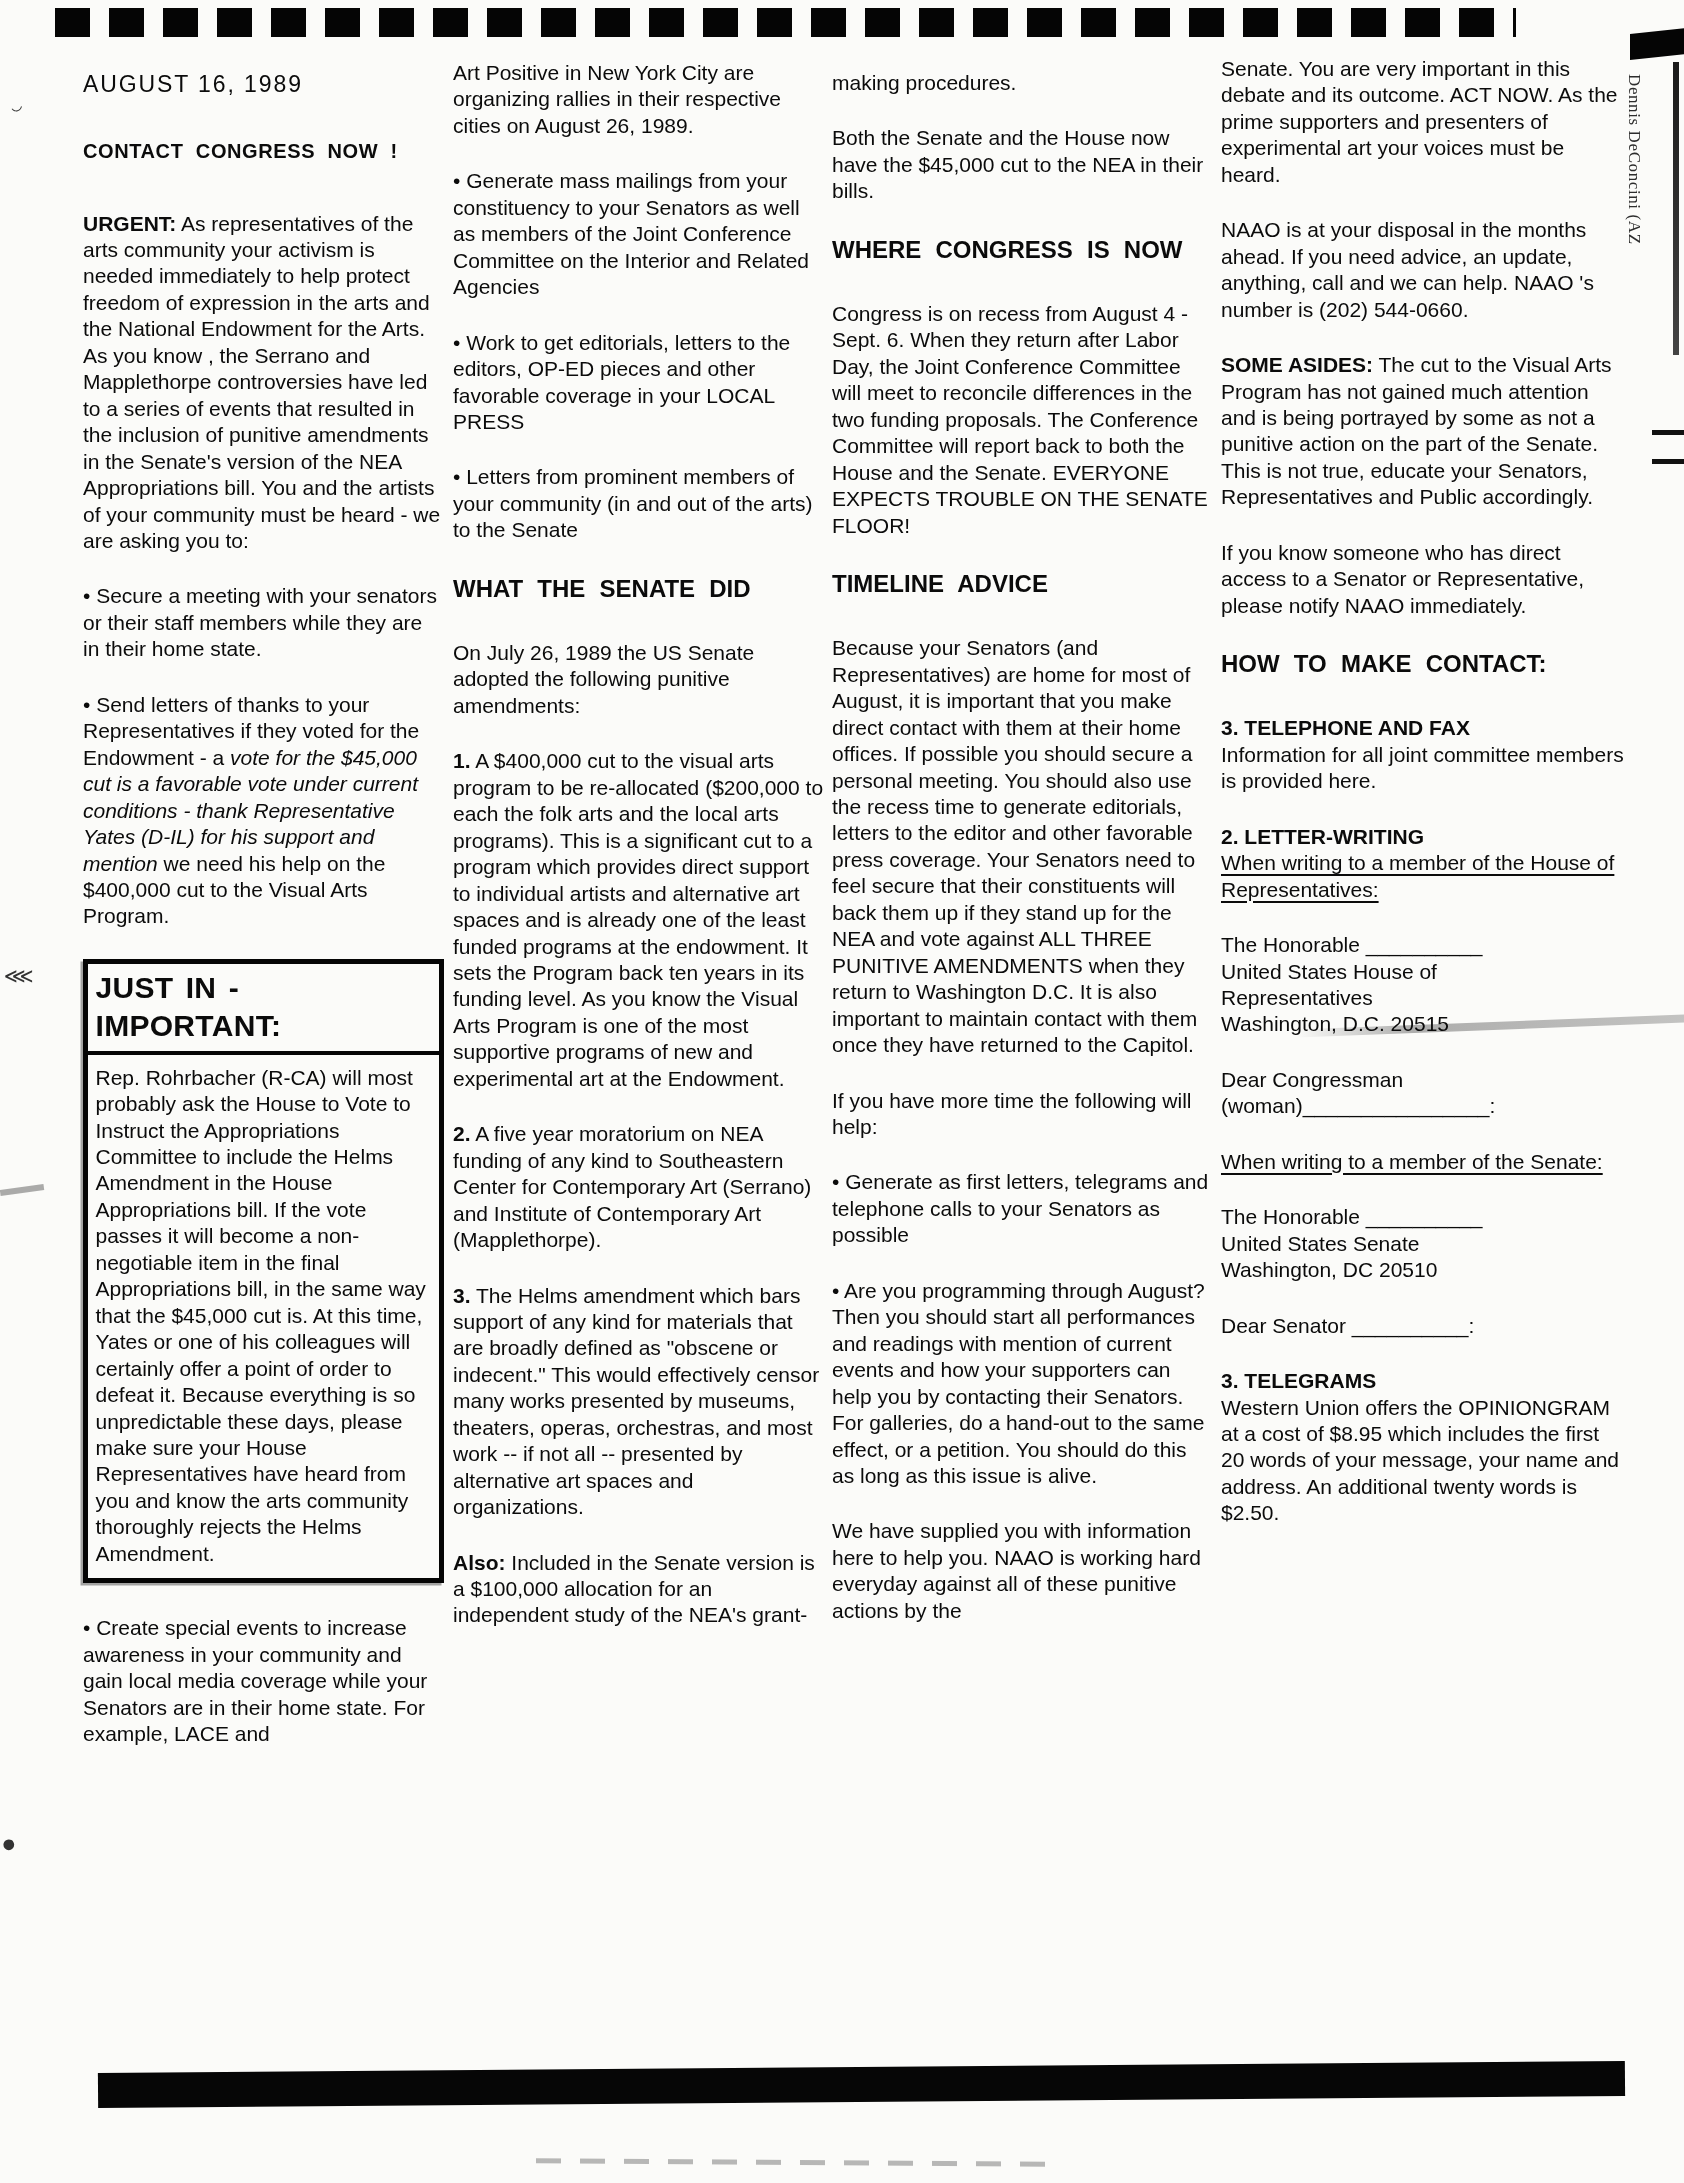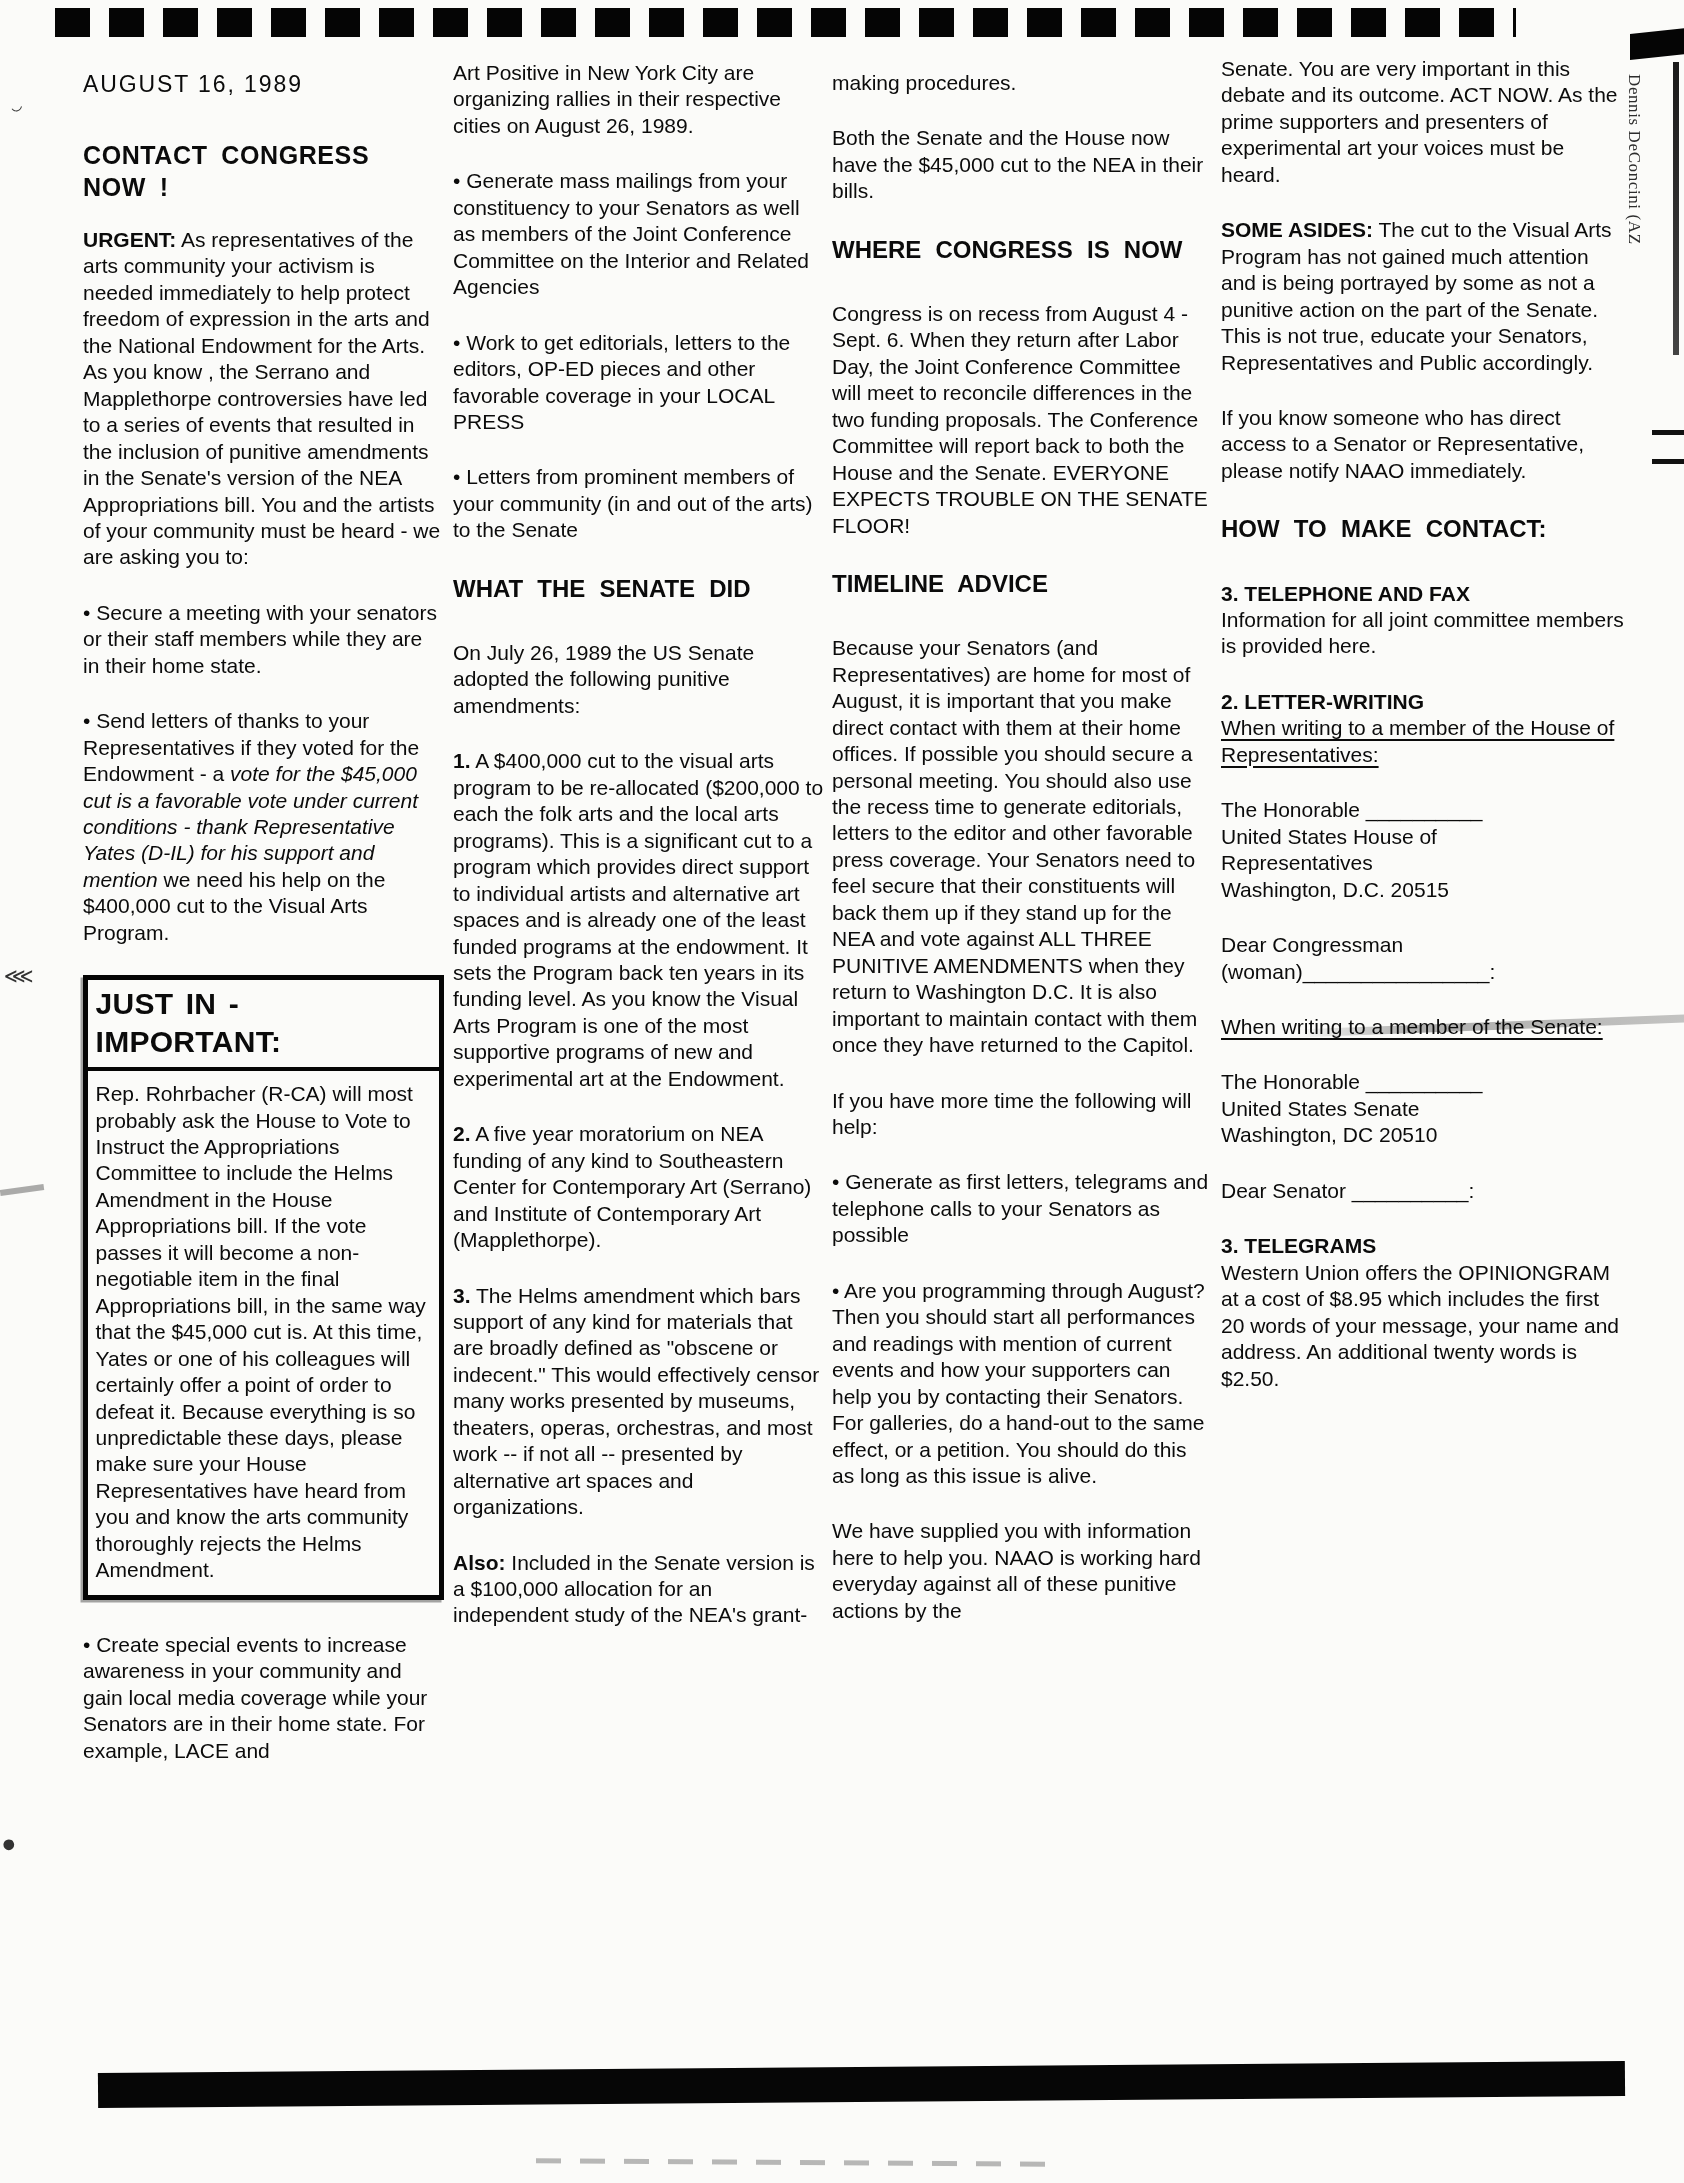--- a/index.html
+++ b/index.html
@@ -55,21 +55,21 @@
     transform:rotate(.4deg);
   }
   
   .col{position:absolute;font-size:21px;line-height:1.26;}
   #col1{left:83px;top:70px;width:361px;}
   #col2{left:453px;top:60px;width:374px;}
   #col3{left:832px;top:70px;width:382px;}
   #col4{left:1221px;top:56px;width:406px;}
   .blk{margin:0 0 29px 0;}
   .date{font-size:23px;letter-spacing:1.9px;margin-bottom:40px;}
-  .h1{font-size:25px;font-weight:bold;letter-spacing:0.6px;word-spacing:6.2px;margin-bottom:24px;line-height:1.28;}
+  .h1{font-size:20px;font-weight:bold;letter-spacing:0.6px;word-spacing:6.2px;margin-bottom:46px;line-height:1.28;}
   .heading{font-size:24px;font-weight:bold;word-spacing:7.5px;margin:16px 0 36px;line-height:1.3;}
   .para,.bullet,.lines{margin-bottom:29px;}
   .b{font-weight:bold;}
   .i{font-style:italic;}
   .u{text-decoration:underline;text-underline-offset:3.7px;}
   .box{border:5px solid #050505;padding:0 8.7px 11.2px 7.5px;margin:8.7px 0 32px 0;box-shadow:-2.5px 2.5px 0 rgba(0,0,0,.35);}
   .box-title{font-weight:bold;font-size:30px;border-bottom:4.4px solid #050505;box-shadow:0 0px 0 #000;margin:0 -8.7px 10px -7.5px;padding:5px 7.5px 6.2px;letter-spacing:0.3px;word-spacing:3.7px;border-top:0;}
 </style>
 </head>
 <body>
@@ -118,20 +118,21 @@
     <div class="blk para">Congress is on recess from August 4 - Sept. 6. When they return after Labor Day, the Joint Conference Committee will meet to reconcile differences in the two funding proposals. The Conference Committee will report back to both the House and the Senate.  EVERYONE EXPECTS TROUBLE ON THE SENATE FLOOR!</div>
     <div class="blk heading">TIMELINE  ADVICE</div>
     <div class="blk para">Because your Senators  (and Representatives) are home for most of August, it is important that you make direct contact with them at their home offices. If possible you should secure a personal meeting. You should also use the recess time to generate editorials, letters to the editor and other favorable press coverage. Your Senators need to feel secure that their constituents will back them up if they stand up for the NEA and vote against ALL THREE PUNITIVE AMENDMENTS when they return to Washington D.C.  It is also important to maintain contact with them once they have returned to the Capitol.</div>
     <div class="blk para">If you have more time the following will help:</div>
     <div class="blk bullet">• Generate as first letters, telegrams and telephone calls to your Senators as possible</div>
     <div class="blk bullet">• Are you programming through August? Then you should start all performances and readings with mention of current events and how your supporters can help you by contacting their Senators. For galleries, do a hand-out to the same effect, or a petition. You should do this as long as this issue is alive.</div>
     <div class="blk para">We have supplied you with information here to help you. NAAO is working hard everyday against all of these punitive actions by the</div>
   </div>
 <div class="col" id="col4">
     <div class="blk para">Senate. You are very important in this debate and its outcome. ACT NOW. As the prime supporters and presenters of experimental art your voices must be heard.</div>
+    <div class="blk para">NAAO is at your disposal in the months ahead. If you need advice, an update, anything, call and we can help. NAAO 's number is (202) 544-0660.</div>
     <div class="blk para"><span class="b">SOME  ASIDES:</span><span> The cut to the Visual Arts Program has not gained much attention and is being portrayed by some as not a punitive action on the part of the Senate. This is not true, educate your Senators, Representatives and Public accordingly.</span></div>
     <div class="blk para">If you know someone who has direct access to a Senator or Representative, please notify NAAO immediately.</div>
     <div class="blk heading">HOW  TO  MAKE CONTACT:</div>
     <div class="blk para"><span class="b">3.  TELEPHONE  AND  FAX</span><br><span>Information for all joint committee members is provided here.</span></div>
     <div class="blk para"><span class="b">2.    LETTER-WRITING</span><br><span class="u">When writing to a member of the House of Representatives:</span></div>
     <div class="blk lines">The Honorable __________<br>United States House of<br>Representatives<br>Washington, D.C.  20515</div>
     <div class="blk lines">Dear Congressman<br>(woman)________________:</div>
     <div class="blk para"><span class="u">When writing to a member of the Senate:</span></div>
     <div class="blk lines">The Honorable __________<br>United States Senate<br>Washington, DC  20510</div>
     <div class="blk para">Dear Senator __________:</div>

